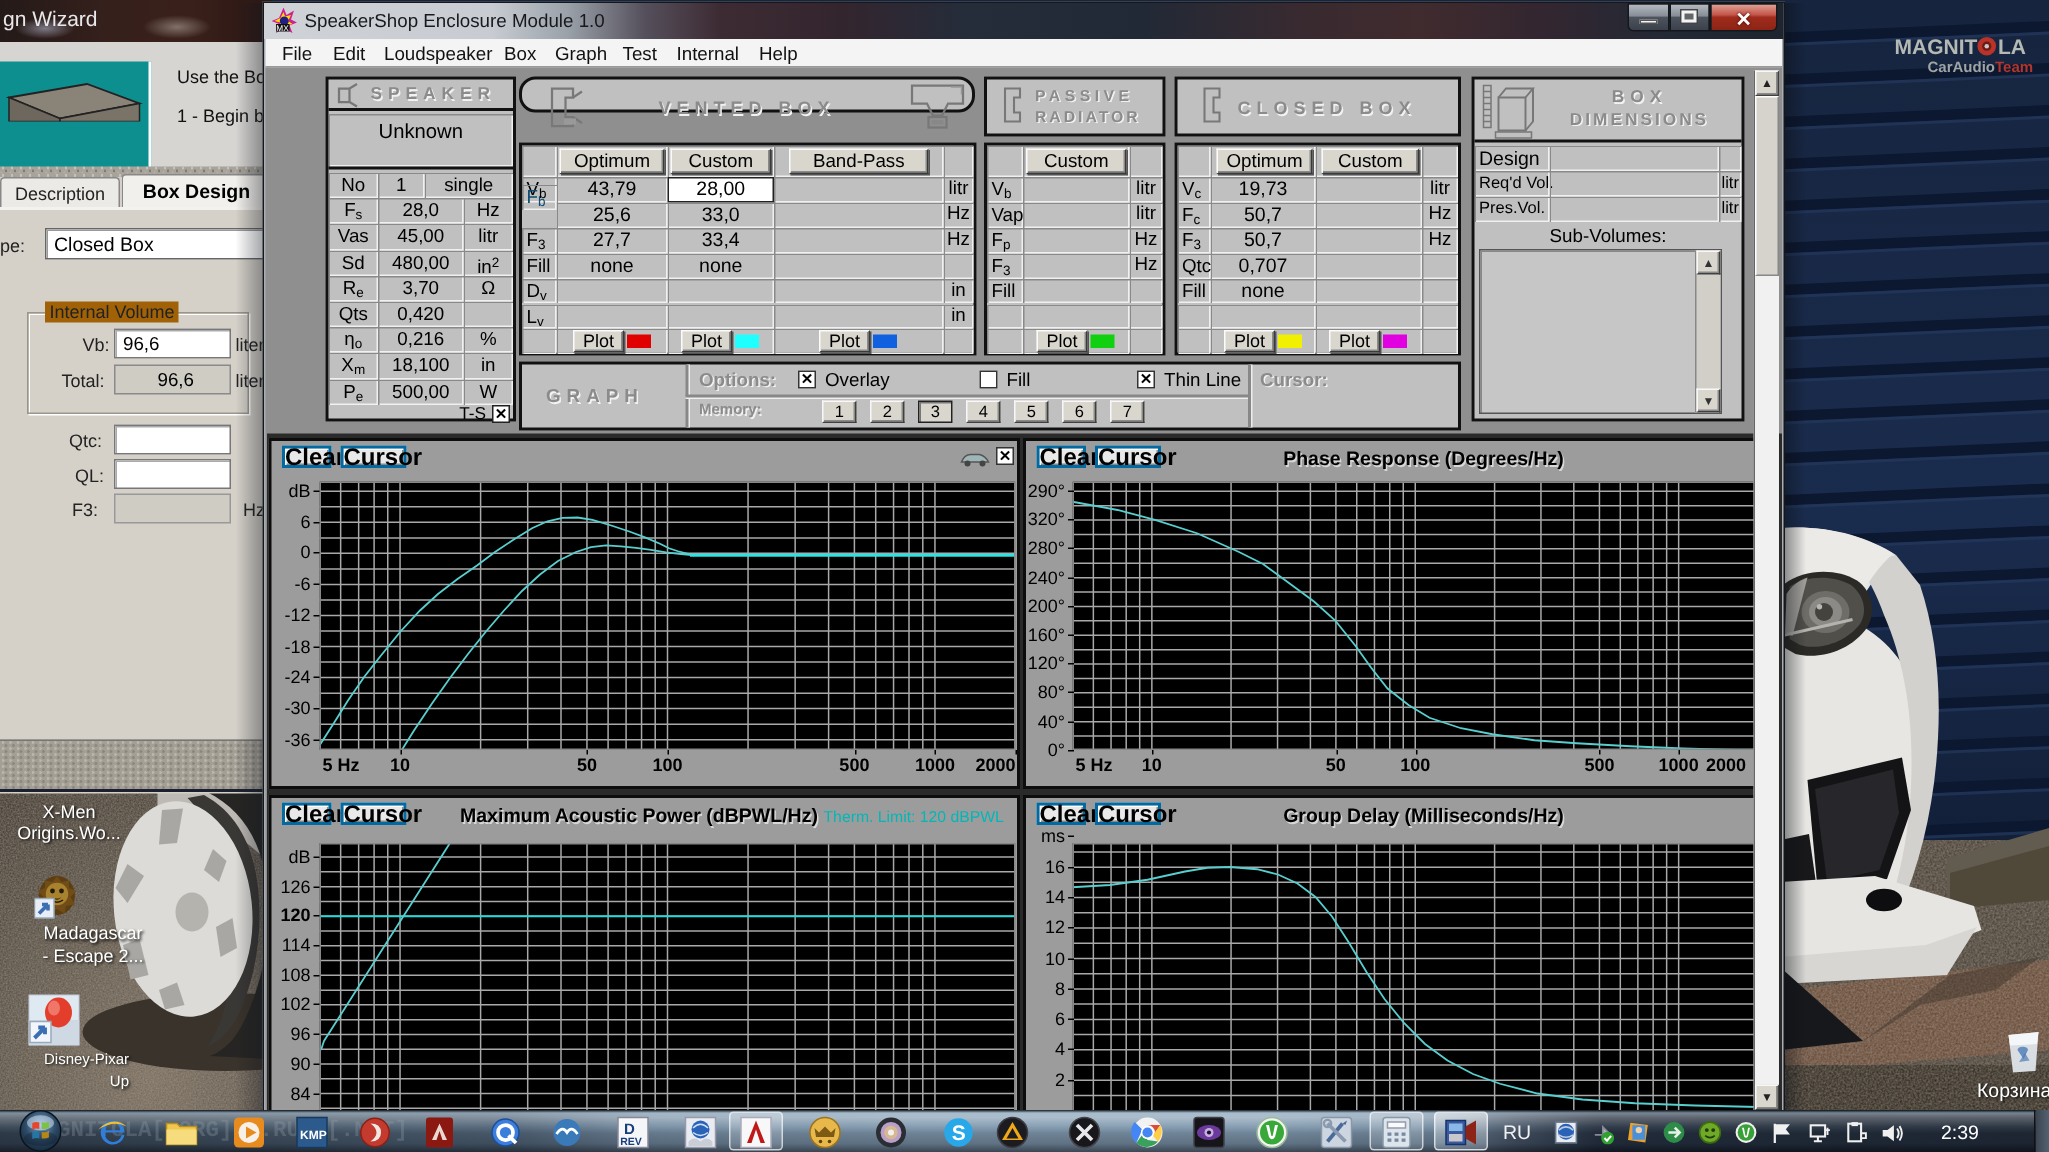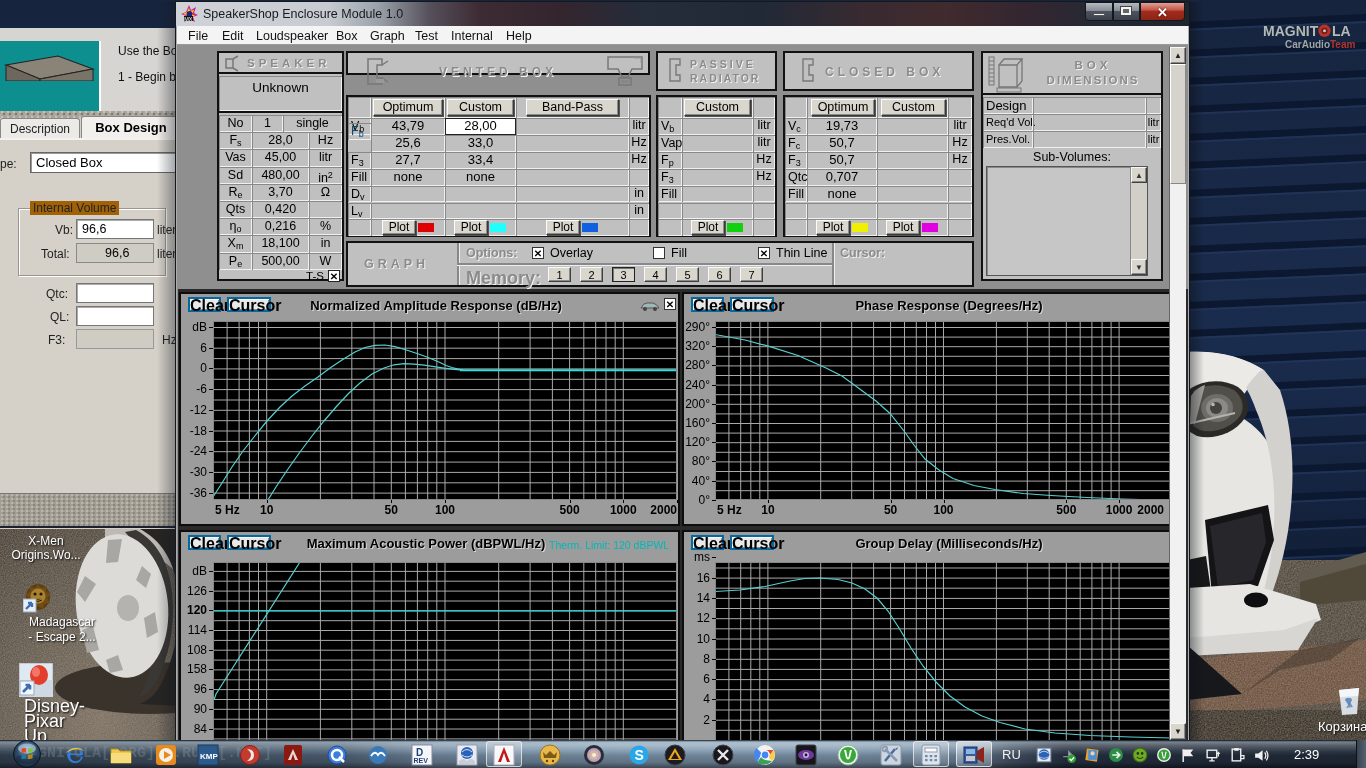--- a/index.html
+++ b/index.html
@@ -166,33 +166,38 @@
 <div class="ab" style="left:19px;top:663px;width:34px;height:34px;">
  <svg width="34" height="34">
         <rect x="0" y="0" width="34" height="34" fill="#dfe9f2" stroke="#aab"></rect>
         <rect x="0" y="17" width="34" height="17" fill="#cfd9e4"></rect>
         <ellipse cx="20" cy="12" rx="9" ry="10" fill="#e33d2c"></ellipse>
         <ellipse cx="17" cy="9" rx="4" ry="5" fill="#f0766a"></ellipse>
         <rect x="1" y="18" width="14" height="14" fill="#f2f6fa" stroke="#9ab"></rect>
         <path d="M4 29 L11 22 M11 22 L6.5 22 M11 22 L11 26.5" stroke="#3c6eb4" stroke-width="2.6" fill="none"></path>
       </svg>
 </div>
-<div class="ab" style="left:0px;top:699px;width:86px;text-align:left;color:#fff;font-size:18px;text-shadow:1px 1px 2px #000;line-height:15px;padding-left:24px;">Disney-Pixar<br>Up</div>
+<div class="ab" style="left:0px;top:699px;width:86px;text-align:right;color:#fff;font-size:10px;text-shadow:1px 1px 2px #000;line-height:15px;padding-left:24px;">Disney-Pixar<br>Up</div>
 
 <div class="ab" style="left:1337px;top:686px;width:24px;height:30px;">
 <svg width="24" height="30">
         <path d="M2 4 L22 2 L20 28 L5 29 Z" fill="#dfe5ea" opacity="0.95"></path>
         <path d="M2 4 L22 2 L21 10 L3 11 Z" fill="#f4f7fa"></path>
         <path d="M8 14 C8 11 15 11 15 14 L12 20 Z" fill="#4a7ab8" opacity="0.8"></path>
         <path d="M9 22 L16 21 L13 16" fill="#4a7ab8" opacity="0.7"></path>
       </svg>
 </div>
 <div class="ab" style="left:1318px;top:719px;width:60px;color:#fff;font-size:13px;text-shadow:1px 1px 2px #000;">Корзина</div>
 
 <div class="ab" style="left:0;top:0;width:181px;height:170px;">
+ <div class="ab" style="left:0;top:0;width:181px;height:28px;background:linear-gradient(90deg,#241a18 0%,#35201c 40%,#3a201a 70%,#2a1714 100%);">
+  <div class="ab" style="left:10px;top:12px;width:40px;height:14px;background:radial-gradient(ellipse at center,#cfd4f0 0%,rgba(60,40,60,0) 70%);opacity:0.5;"></div>
+  <div class="ab" style="left:95px;top:10px;width:46px;height:16px;background:radial-gradient(ellipse at center,#d8d3c8 0%,rgba(60,40,60,0) 70%);opacity:0.45;"></div>
+  <div class="ab" style="left:2px;top:4px;color:#e8e8ea;font-size:14px;">gn Wizard</div>
+ </div>
  <div class="ab" style="left:0;top:28px;width:181px;height:142px;background:#d7d5d2;"></div>
  <div class="ab" style="left:0;top:41px;width:101px;height:128px;background:#0e8f8f;border-right:2px solid #fff;"></div>
  <svg class="ab" style="left:0;top:41px" width="101" height="40">
         <path d="M6 24 L58 15 L93 28 L40 38 Z" fill="#8a8378" stroke="#222" stroke-width="1.2"></path>
         <path d="M6 24 L40 38 L40 40 L6 40 Z" fill="#6e675d" stroke="#222"></path>
         <path d="M40 38 L93 28 L93 40 L40 40 Z" fill="#7a7368" stroke="#222"></path>
       </svg>
  <div class="ab" style="left:118px;top:44px;color:#111;font-size:12px;">Use the Bo</div>
  <div class="ab" style="left:118px;top:70px;color:#111;font-size:12px;white-space:nowrap;">1 - Begin by</div>
 </div>
@@ -313,21 +318,21 @@
       <div class="ab" style="left:90px;top:182.4px;width:33px;height:17.2px;box-shadow:inset 1px 1px 0 #898989, inset -1px -1px 0 #f0f0f0;font-size:12.5px;text-align:center;line-height:16.2px;color:#000;">in</div>
       <div class="ab" style="left:0px;top:199.6px;width:33px;height:17.2px;box-shadow:inset 1px 1px 0 #898989, inset -1px -1px 0 #f0f0f0;font-size:12.5px;text-align:center;line-height:16.2px;color:#000;">P<span style="font-size:9px;vertical-align:-2px;">e</span></div>
       <div class="ab" style="left:33px;top:199.6px;width:57px;height:17.2px;box-shadow:inset 1px 1px 0 #898989, inset -1px -1px 0 #f0f0f0;font-size:12.5px;text-align:center;line-height:16.2px;color:#000;">500,00</div>
       <div class="ab" style="left:90px;top:199.6px;width:33px;height:17.2px;box-shadow:inset 1px 1px 0 #898989, inset -1px -1px 0 #f0f0f0;font-size:12.5px;text-align:center;line-height:16.2px;color:#000;">W</div>
       <div class="ab" style="left:0px;top:216.8px;width:123px;height:13px;">
         <span style="position:absolute;right:18px;top:0px;font-size:11.5px;">T-S</span>
         <span style="position:absolute;right:2px;top:0px;width:12px;height:12px;background:#fff;border:1px solid #222;font-size:10px;line-height:11px;text-align:center;font-weight:bold;">✕</span>
       </div>
 </div>
 
-<div class="ab panel" style="left:346px;top:51px;width:304px;height:24px;">
+<div class="ab panel" style="left:346px;top:51px;width:304px;height:24px;border-radius:11px;">
  <svg class="ab" style="left:12px;top:3px" width="34" height="31">
         <path d="M8 3 L22 3 L22 9 L17 9 L17 22 L22 22 L22 28 L8 28 Z" fill="none" stroke="#787878" stroke-width="1.5"></path>
         <path d="M22 9 L28 5 M22 22 L28 26" stroke="#787878" stroke-width="1.5"></path>
         <rect x="16" y="23" width="8" height="4" fill="#999"></rect>
       </svg>
  <div class="ab emb" style="left:0;top:12px;width:300px;text-align:center;font-size:12px;letter-spacing:4px;">VENTED BOX</div>
  <svg class="ab" style="left:256px;top:2px" width="42" height="34">
         <path d="M4 2 L38 2 L38 14 L28 14 L24 22 L18 22 L14 14 L4 14 Z" fill="none" stroke="#787878" stroke-width="1.5"></path>
         <path d="M30 3 L37 3 L37 8" stroke="#989898" fill="none"></path>
         <rect x="15" y="23" width="12" height="7" fill="none" stroke="#787878" stroke-width="1.5"></rect>
@@ -541,40 +546,39 @@
  <div class="ab emb" style="left:16px;top:14px;font-size:12.5px;letter-spacing:4px;">GRAPH</div>
  <div class="ab" style="left:109px;top:0;width:2px;height:42px;background:#888;box-shadow:1px 0 0 #eee;"></div>
  <div class="ab" style="left:109px;top:20px;width:375px;height:2px;background:#888;box-shadow:0 1px 0 #eee;"></div>
  <div class="ab emb" style="left:118px;top:3px;font-size:12.5px;">Options:</div>
  <div class="ab" style="left:184px;top:4px;width:12px;height:12px;background:#fff;border:1px solid #333;font-size:10px;line-height:11px;text-align:center;font-weight:bold;">✕</div>
  <div class="ab" style="left:202px;top:3px;font-size:12.5px;">Overlay</div>
  <div class="ab" style="left:305px;top:4px;width:12px;height:12px;background:#fff;border:1px solid #333;"></div>
  <div class="ab" style="left:323px;top:3px;font-size:12.5px;">Fill</div>
  <div class="ab" style="left:410px;top:4px;width:12px;height:12px;background:#fff;border:1px solid #333;font-size:10px;line-height:11px;text-align:center;font-weight:bold;">✕</div>
  <div class="ab" style="left:428px;top:3px;font-size:12.5px;">Thin Line</div>
- <div class="ab emb" style="left:118px;top:25px;font-size:18px;">Memory:</div>
+ <div class="ab emb" style="left:118px;top:25px;font-size:10px;">Memory:</div>
  <div class="btn ab" style="left:200px;top:24px;width:23px;height:15px;font-size:11px;line-height:14px;">1</div>
  <div class="btn ab" style="left:232px;top:24px;width:23px;height:15px;font-size:11px;line-height:14px;">2</div>
  <div class="btn ab" style="left:264px;top:24px;width:23px;height:15px;font-size:11px;line-height:14px;border:1px solid #222;box-shadow:inset 1px 1px 0 #777;">3</div>
  <div class="btn ab" style="left:296px;top:24px;width:23px;height:15px;font-size:11px;line-height:14px;">4</div>
  <div class="btn ab" style="left:328px;top:24px;width:23px;height:15px;font-size:11px;line-height:14px;">5</div>
  <div class="btn ab" style="left:360px;top:24px;width:23px;height:15px;font-size:11px;line-height:14px;">6</div>
  <div class="btn ab" style="left:392px;top:24px;width:23px;height:15px;font-size:11px;line-height:14px;">7</div>
  <div class="ab" style="left:484px;top:0;width:2px;height:42px;background:#888;box-shadow:1px 0 0 #eee;"></div>
  <div class="ab emb" style="left:492px;top:3px;font-size:12.5px;">Cursor:</div>
 </div>
 
 <style>
 .gpanel{position:absolute;background:#9c9c9c;border:2px solid #0d0d0d;}
 .gbtn{position:absolute;background:#e9e9e9;border:2px solid #0369a1;box-shadow:inset 1px 1px 0 #fff, inset -1px -1px 0 #888;font-size:16px;font-weight:bold;color:#000;text-align:center;}
 </style>
 <div class="gpanel" style="left:179px;top:292px;width:501px;height:234px;">
  <div class="gbtn" style="left:7px;top:3px;width:33px;height:15px;line-height:14px;">Clear</div>
  <div class="gbtn" style="left:46px;top:3px;width:44px;height:15px;line-height:14px;">Cursor</div>
- <div class="gtitle" style="position:absolute;left:110px;top:4px;width:290px;text-align:center;">Normalized Amplitude Response (dB/Hz)</div>
  <svg style="position:absolute;left:458px;top:5px" width="22" height="13">
         <path d="M2 9 Q4 4 8 4 L14 4 Q18 5 20 9 Z" fill="#9fb6b6" stroke="#555"></path>
         <circle cx="6" cy="10" r="2" fill="#444"></circle>
         <circle cx="16" cy="10" r="2" fill="#444"></circle>
       </svg>
  <div class="ab" style="left:483px;top:4px;width:12px;height:12px;background:#fff;border:1px solid #333;font-size:10px;line-height:11px;text-align:center;font-weight:bold;">✕</div>
 </div>
 <div class="gpanel" style="left:682px;top:292px;width:504px;height:234px;">
  <div class="gbtn" style="left:7px;top:3px;width:33px;height:15px;line-height:14px;">Clear</div>
  <div class="gbtn" style="left:46px;top:3px;width:44px;height:15px;line-height:14px;">Cursor</div>
@@ -689,21 +693,21 @@
     <div class="ab" style="left:173px;top:563.9px;width:34px;text-align:right;font-size:12px;color:#000;">dB</div>
     <div class="ab" style="left:209px;top:570.9px;width:4px;height:1px;background:#000;"></div>
     <div class="ab" style="left:173px;top:583.6px;width:34px;text-align:right;font-size:12px;color:#000;">126</div>
     <div class="ab" style="left:209px;top:590.6px;width:4px;height:1px;background:#000;"></div>
     <div class="ab" style="left:173px;top:603.3px;width:34px;text-align:right;font-size:12px;font-weight:bold;color:#000;">120</div>
     <div class="ab" style="left:209px;top:610.3px;width:4px;height:1px;background:#000;"></div>
     <div class="ab" style="left:173px;top:623.0px;width:34px;text-align:right;font-size:12px;color:#000;">114</div>
     <div class="ab" style="left:209px;top:630.0px;width:4px;height:1px;background:#000;"></div>
     <div class="ab" style="left:173px;top:642.7px;width:34px;text-align:right;font-size:12px;color:#000;">108</div>
     <div class="ab" style="left:209px;top:649.7px;width:4px;height:1px;background:#000;"></div>
-    <div class="ab" style="left:173px;top:662.4px;width:34px;text-align:right;font-size:12px;color:#000;">158</div>
+    <div class="ab" style="left:173px;top:662.4px;width:34px;text-align:right;font-size:12px;color:#000;">102</div>
     <div class="ab" style="left:209px;top:669.4px;width:4px;height:1px;background:#000;"></div>
     <div class="ab" style="left:173px;top:682.1px;width:34px;text-align:right;font-size:12px;color:#000;">96</div>
     <div class="ab" style="left:209px;top:689.1px;width:4px;height:1px;background:#000;"></div>
     <div class="ab" style="left:173px;top:701.8px;width:34px;text-align:right;font-size:12px;color:#000;">90</div>
     <div class="ab" style="left:209px;top:708.8px;width:4px;height:1px;background:#000;"></div>
     <div class="ab" style="left:173px;top:721.5px;width:34px;text-align:right;font-size:12px;color:#000;">84</div>
     <div class="ab" style="left:209px;top:728.5px;width:4px;height:1px;background:#000;"></div>
     <div class="ab" style="left:676px;top:550.3px;width:34px;text-align:right;font-size:12px;color:#000;">ms</div>
     <div class="ab" style="left:712px;top:557.3px;width:4px;height:1px;background:#000;"></div>
     <div class="ab" style="left:676px;top:570.6px;width:34px;text-align:right;font-size:12px;color:#000;">16</div>

